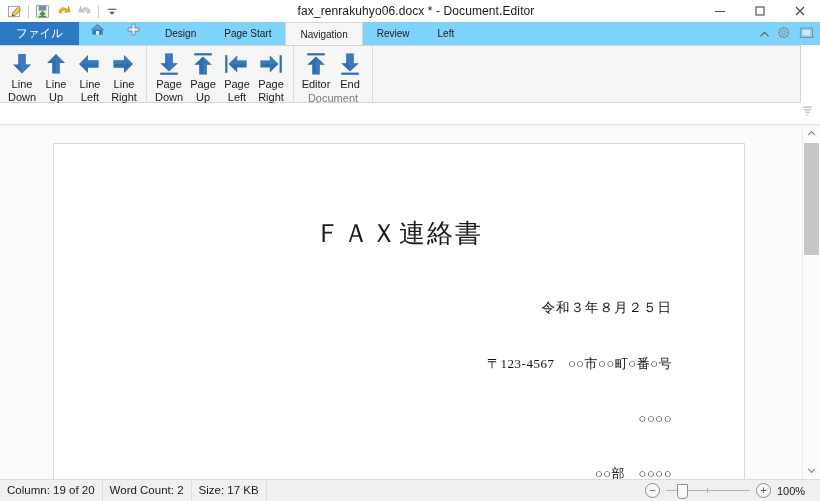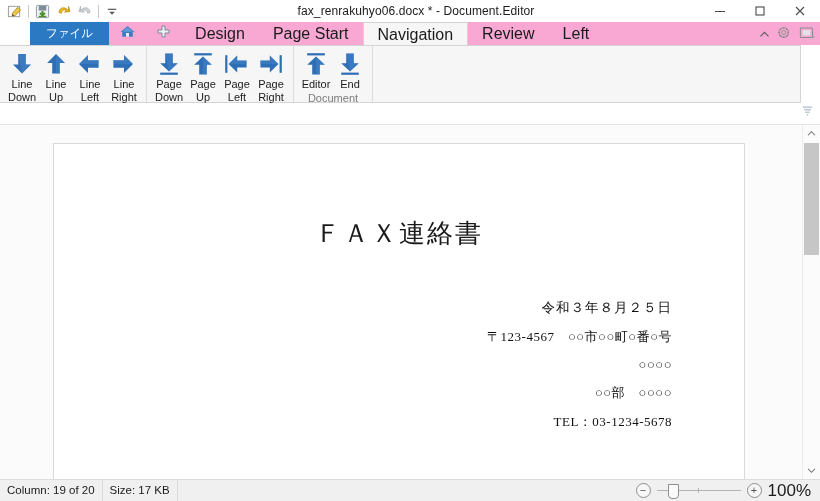--- a/index.html
+++ b/index.html
@@ -76,32 +76,31 @@
     width: 40px;
     height: 22px;
     display: flex;
     align-items: center;
     justify-content: center;
   }
 
   
   .tabstrip {
     height: 23px;
-    background: #f9a8d4;
+    background: #7dd3fc;
     display: flex;
     align-items: flex-end;
     position: relative;
     flex: 0 0 auto;
-    margin-left: 30px;
   }
   .tab {
     height: 23px;
     line-height: 23px;
     padding: 0 14px;
-    font-size: 16px;
+    font-size: 10px;
     color: #1b1b1b;
     white-space: nowrap;
     box-sizing: border-box;
   }
   .tab.file {
     background: #2b79c2;
     color: #ffffff;
     padding: 0 16px;
     font-size: 11.5px;
   }
@@ -249,21 +248,21 @@
     text-align: right;
     font-size: 13.5px;
     letter-spacing: 1px;
     margin-top: 48px;
     padding-right: 24px;
   }
   .doc-line {
     text-align: right;
     font-size: 13px;
     letter-spacing: 0.5px;
-    margin-top: 11px;
+    margin-top: 38px;
     padding-right: 24px;
   }
 
   
   .vscroll {
     width: 17px;
     background: #fbfbfb;
     border-left: 1px solid #ececec;
     position: relative;
     flex: 0 0 auto;
@@ -355,21 +354,21 @@
     position: absolute;
     left: 11px;
     top: 0px;
     width: 9px;
     height: 13px;
     background: #fafafa;
     border: 1px solid #8e8e8e;
     border-radius: 0 0 4px 4px;
   }
   .zoom-pct {
-    font-size: 17px;
+    font-size: 11px;
     color: #1b1b1b;
     min-width: 34px;
     text-align: left;
   }
 </style>
 </head>
 <body>
 
 <div class="app">
 
@@ -644,20 +643,21 @@
       <div class="vs-arrow down">
         <svg width="9" height="7" viewBox="0 0 10 8">
             <path d="M1 2 L5 6 L9 2" stroke="#6e6e6e" stroke-width="1.2" fill="none"></path>
           </svg>
       </div>
     </div>
   </div>
 
   <div class="statusbar">
     <div class="sb-cell">Column: 19 of 20</div>
+    <div class="sb-cell">Word Count: 2</div>
     <div class="sb-cell">Size: 17 KB</div>
     <div class="sb-spacer"></div>
     <div class="zoomwrap">
       <div class="zoom-circle">−</div>
       <div class="zoom-track">
         <div class="rail"></div>
         <div class="tick"></div>
         <div class="zoom-handle"></div>
       </div>
       <div class="zoom-circle">+</div>

